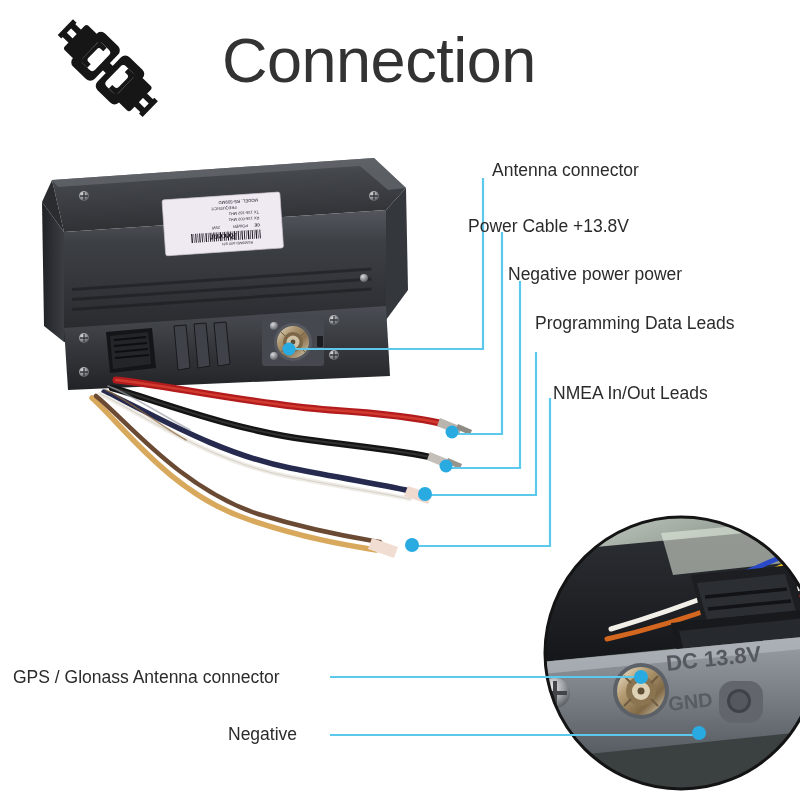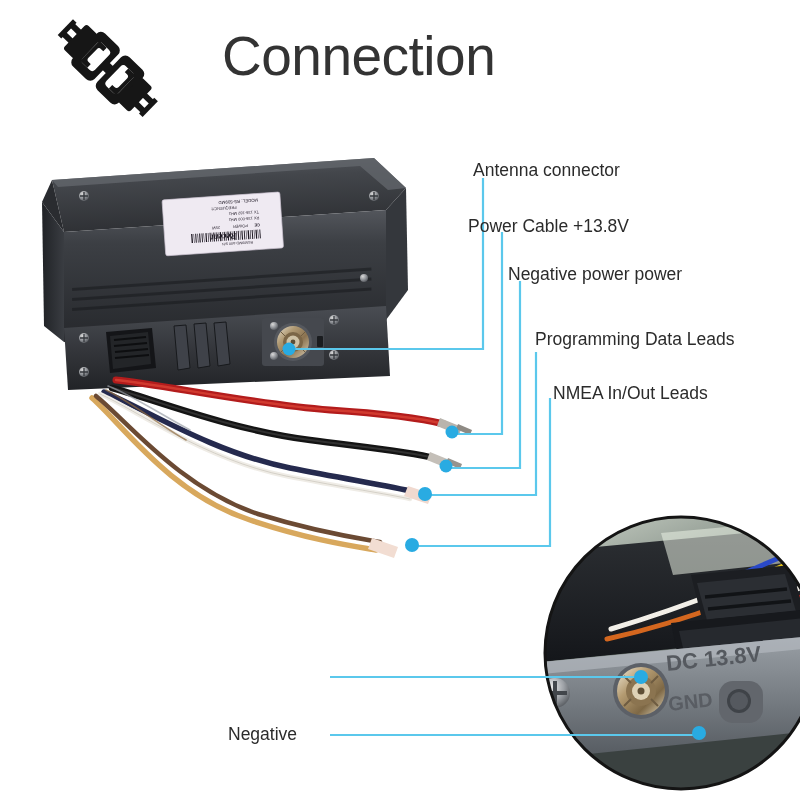--- a/index.html
+++ b/index.html
@@ -23,21 +23,21 @@
     position: absolute;
     left: 44px;
     top: 12px;
     width: 122px;
     height: 118px;
   }
   #page-title {
     position: absolute;
     left: 222px;
     top: 29px;
-    font-size: 55px;
+    font-size: 63px;
     line-height: 1;
     color: #333333;
     letter-spacing: -0.5px;
     white-space: nowrap;
   }
 
   
   .callout-label {
     position: absolute;
     font-size: 17.5px;
@@ -414,28 +414,29 @@
       <circle cx="289" cy="349" r="6.5"></circle>
       <circle cx="452" cy="432" r="6.5"></circle>
       <circle cx="446" cy="466" r="6.5"></circle>
       <circle cx="425" cy="494" r="7"></circle>
       <circle cx="412" cy="545" r="7"></circle>
       <circle cx="641" cy="677" r="7"></circle>
       <circle cx="699" cy="733" r="7"></circle>
     </g>
   </svg>
 
-  <div class="callout-label" style="left:473px; top:158px;text-align:right;">Antenna connector</div>
+  <div class="callout-label" style="left:492px; top:158px;text-align:right;">Antenna connector</div>
 
   <div class="callout-label" style="left:468px; top:214px;">Power Cable +13.8V</div>
 
   <div class="callout-label" style="left:508px; top:262px;">Negative power power</div>
 
   <div class="callout-label two-line" style="left:524px; top:311px; width:262px;">
-    <div style="padding-left:11px;margin-top:16px;">Programming Data Leads</div>
+    <div style="padding-left:11px;">Programming Data Leads</div>
   </div>
 
   <div class="callout-label" style="left:534px; top:381px;margin-left:19px;">NMEA In/Out Leads</div>
 
+  <div class="callout-label" style="left:13px; top:665px;">GPS / Glonass Antenna connector</div>
 
   <div class="callout-label" style="left:228px; top:722px;">Negative</div>
 
 </div>
 
 </body></html>

